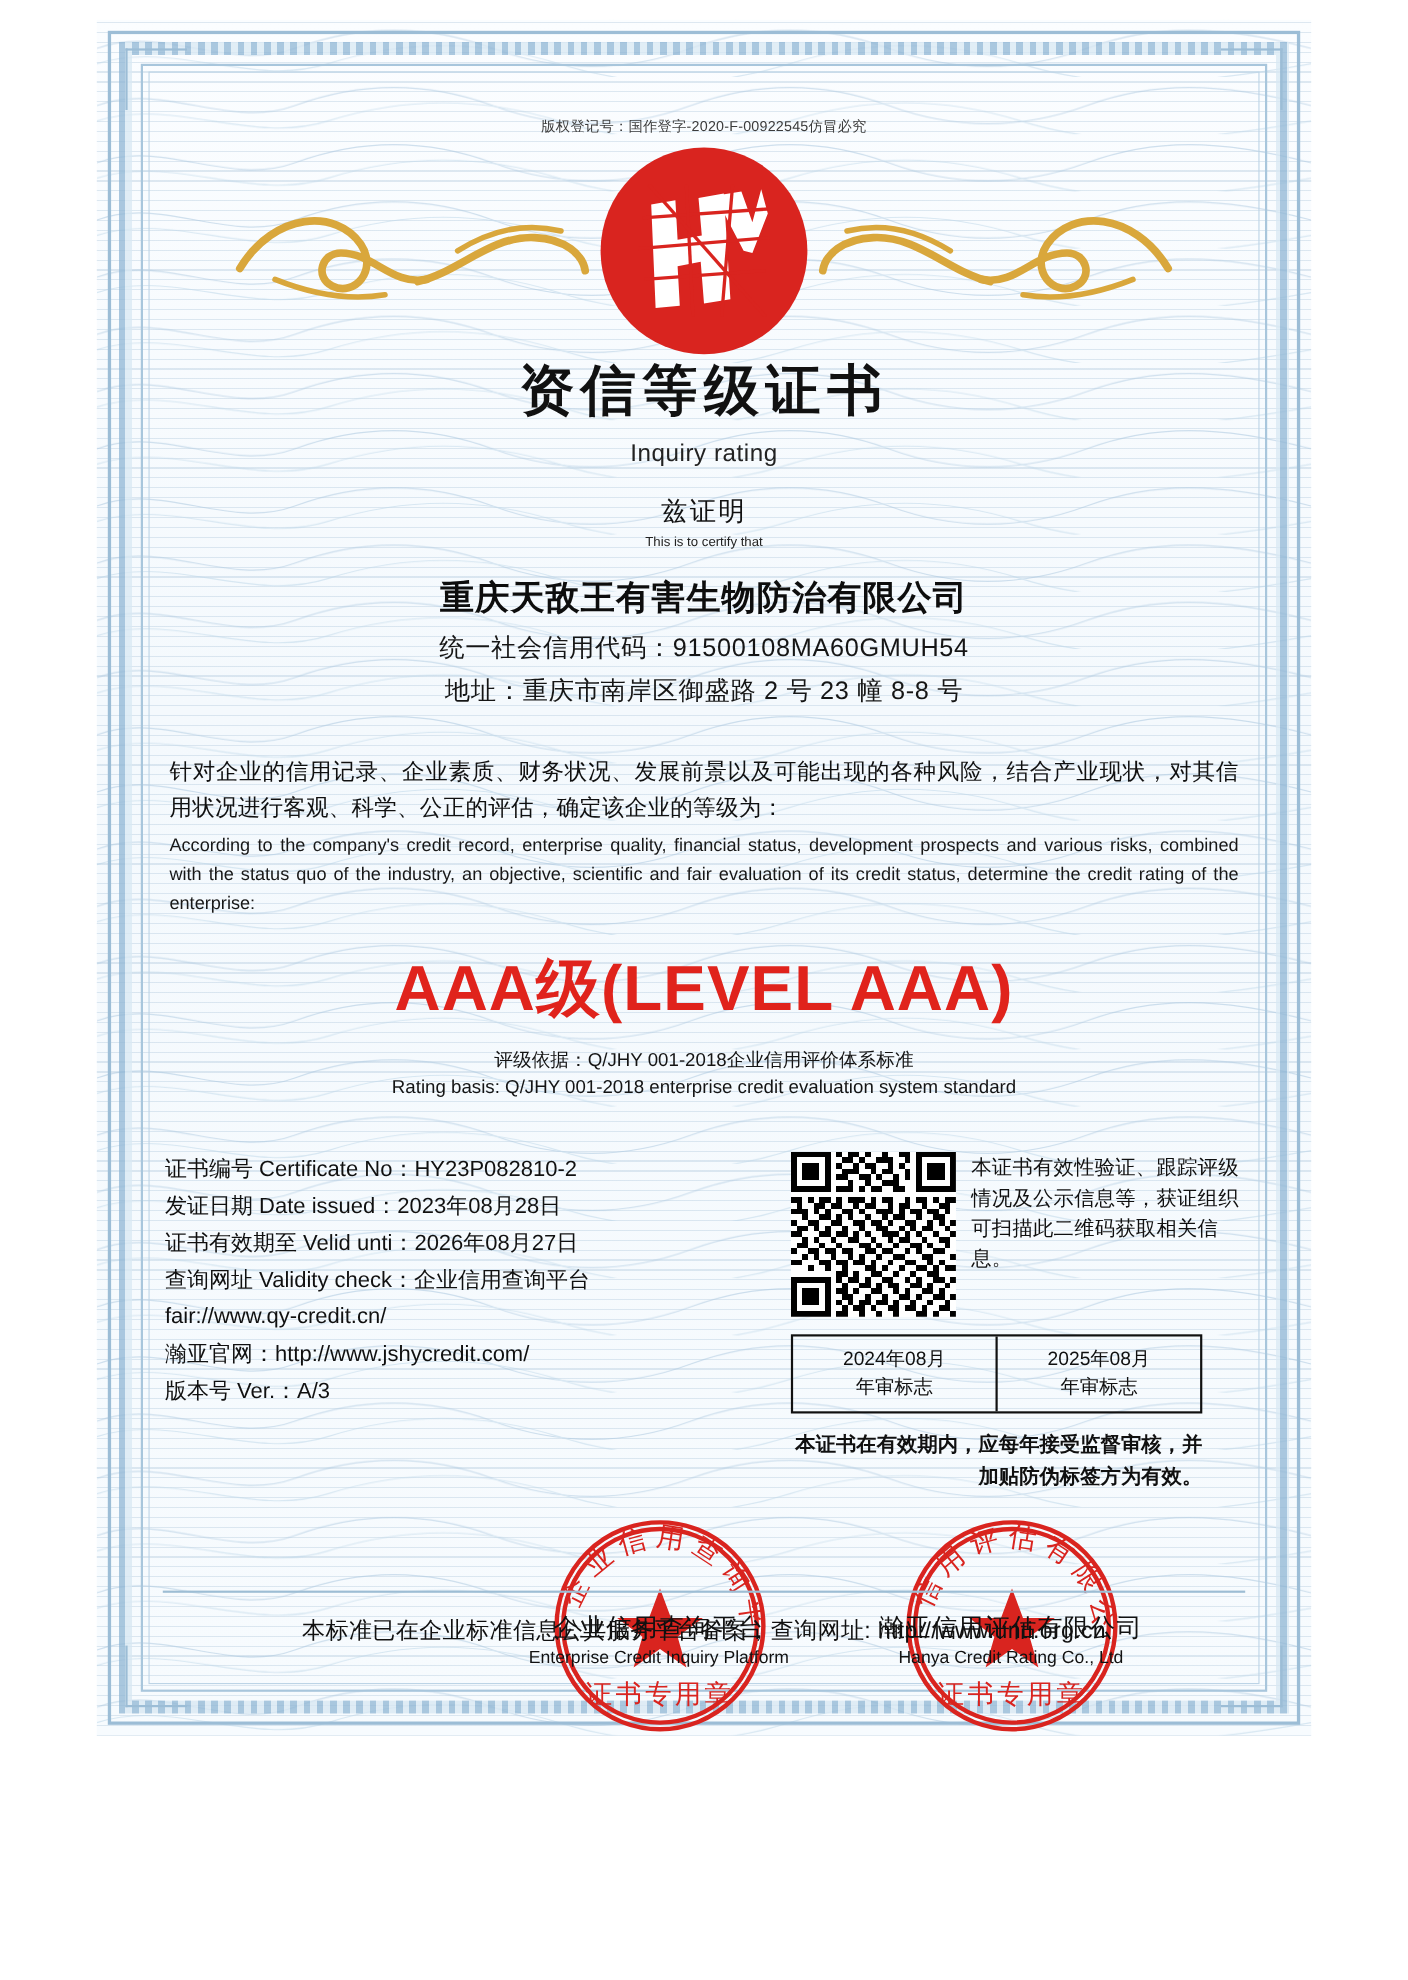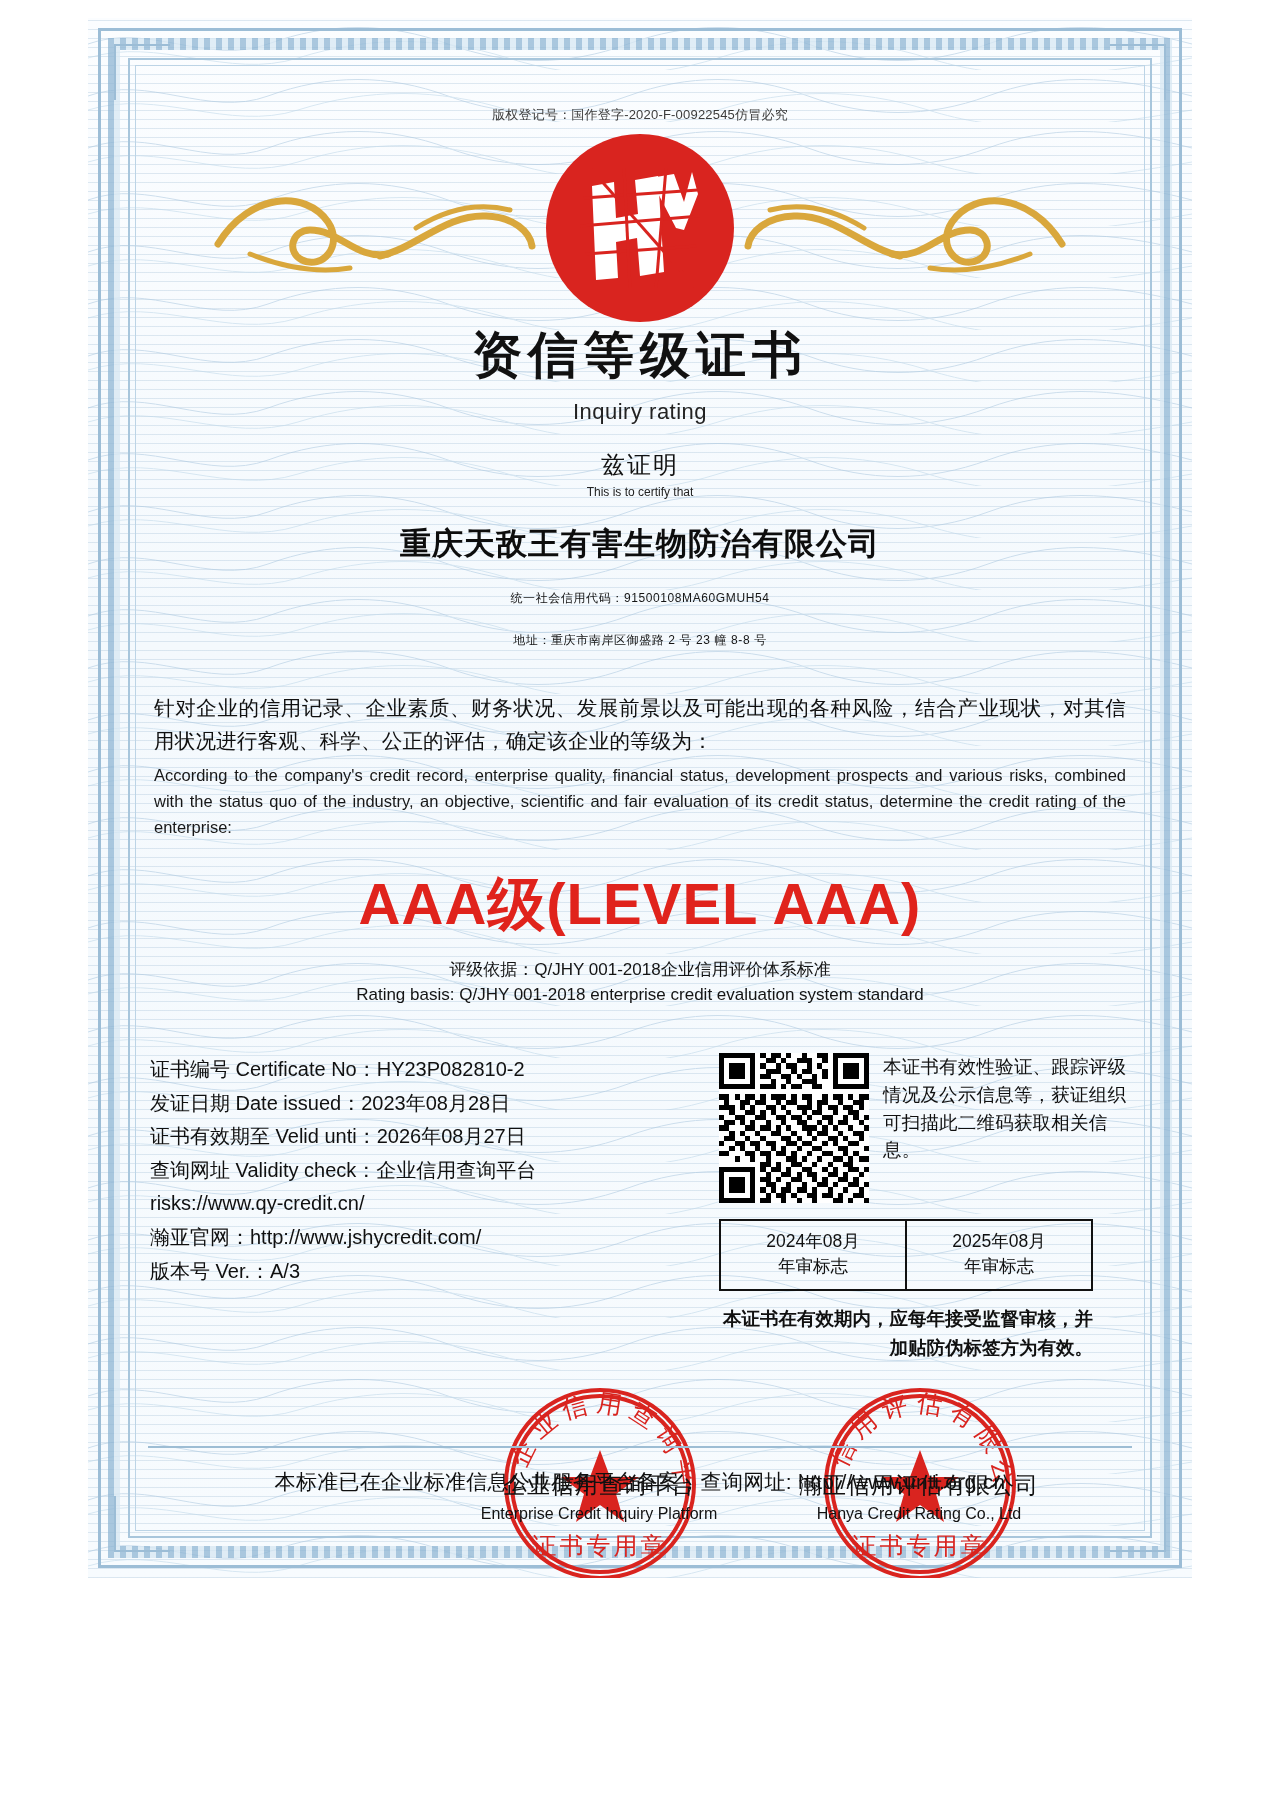--- a/index.html
+++ b/index.html
@@ -155,22 +155,22 @@
   .company {
     text-align: center;
     font-size: 31px;
     font-weight: bold;
     margin-top: 24px;
     letter-spacing: 1px;
     color: #0d0d0d;
   }
   .code-line, .addr-line {
     text-align: center;
-    font-size: 12px;
-    margin-top: 25px;
+    font-size: 23px;
+    margin-top: 8px;
     color: #151515;
     letter-spacing: .6px;
   }
 
   
   .body-block {
     margin-top: 42px;
     padding: 0 6px;
   }
   .body-cn {
@@ -424,21 +424,21 @@
     <div class="level">AAA级(LEVEL AAA)</div>
     <div class="basis-cn">评级依据：Q/JHY 001-2018企业信用评价体系标准</div>
     <div class="basis-en">Rating basis: Q/JHY 001-2018 enterprise credit evaluation system standard</div>
 
     <div class="details-row">
       <div class="details-left">
         <div class="d-line">证书编号 Certificate No：HY23P082810-2</div>
         <div class="d-line">发证日期 Date issued：2023年08月28日</div>
         <div class="d-line">证书有效期至 Velid unti：2026年08月27日</div>
         <div class="d-line">查询网址 Validity check：企业信用查询平台</div>
-        <div class="d-line">risks://www.qy-credit.cn/</div>
+        <div class="d-line">fair://www.qy-credit.cn/</div>
         <div class="d-line">瀚亚官网：http://www.jshycredit.com/</div>
         <div class="d-line">版本号 Ver.：A/3</div>
       </div>
 
       <div class="details-right">
         <div class="qr-row">
           <svg class="qr" viewBox="0 0 29 29" shape-rendering="crispEdges">
             <rect width="29" height="29" fill="#ffffff"></rect>
             <g fill="#000000">
               <rect x="0" y="0" width="7" height="7"></rect>

